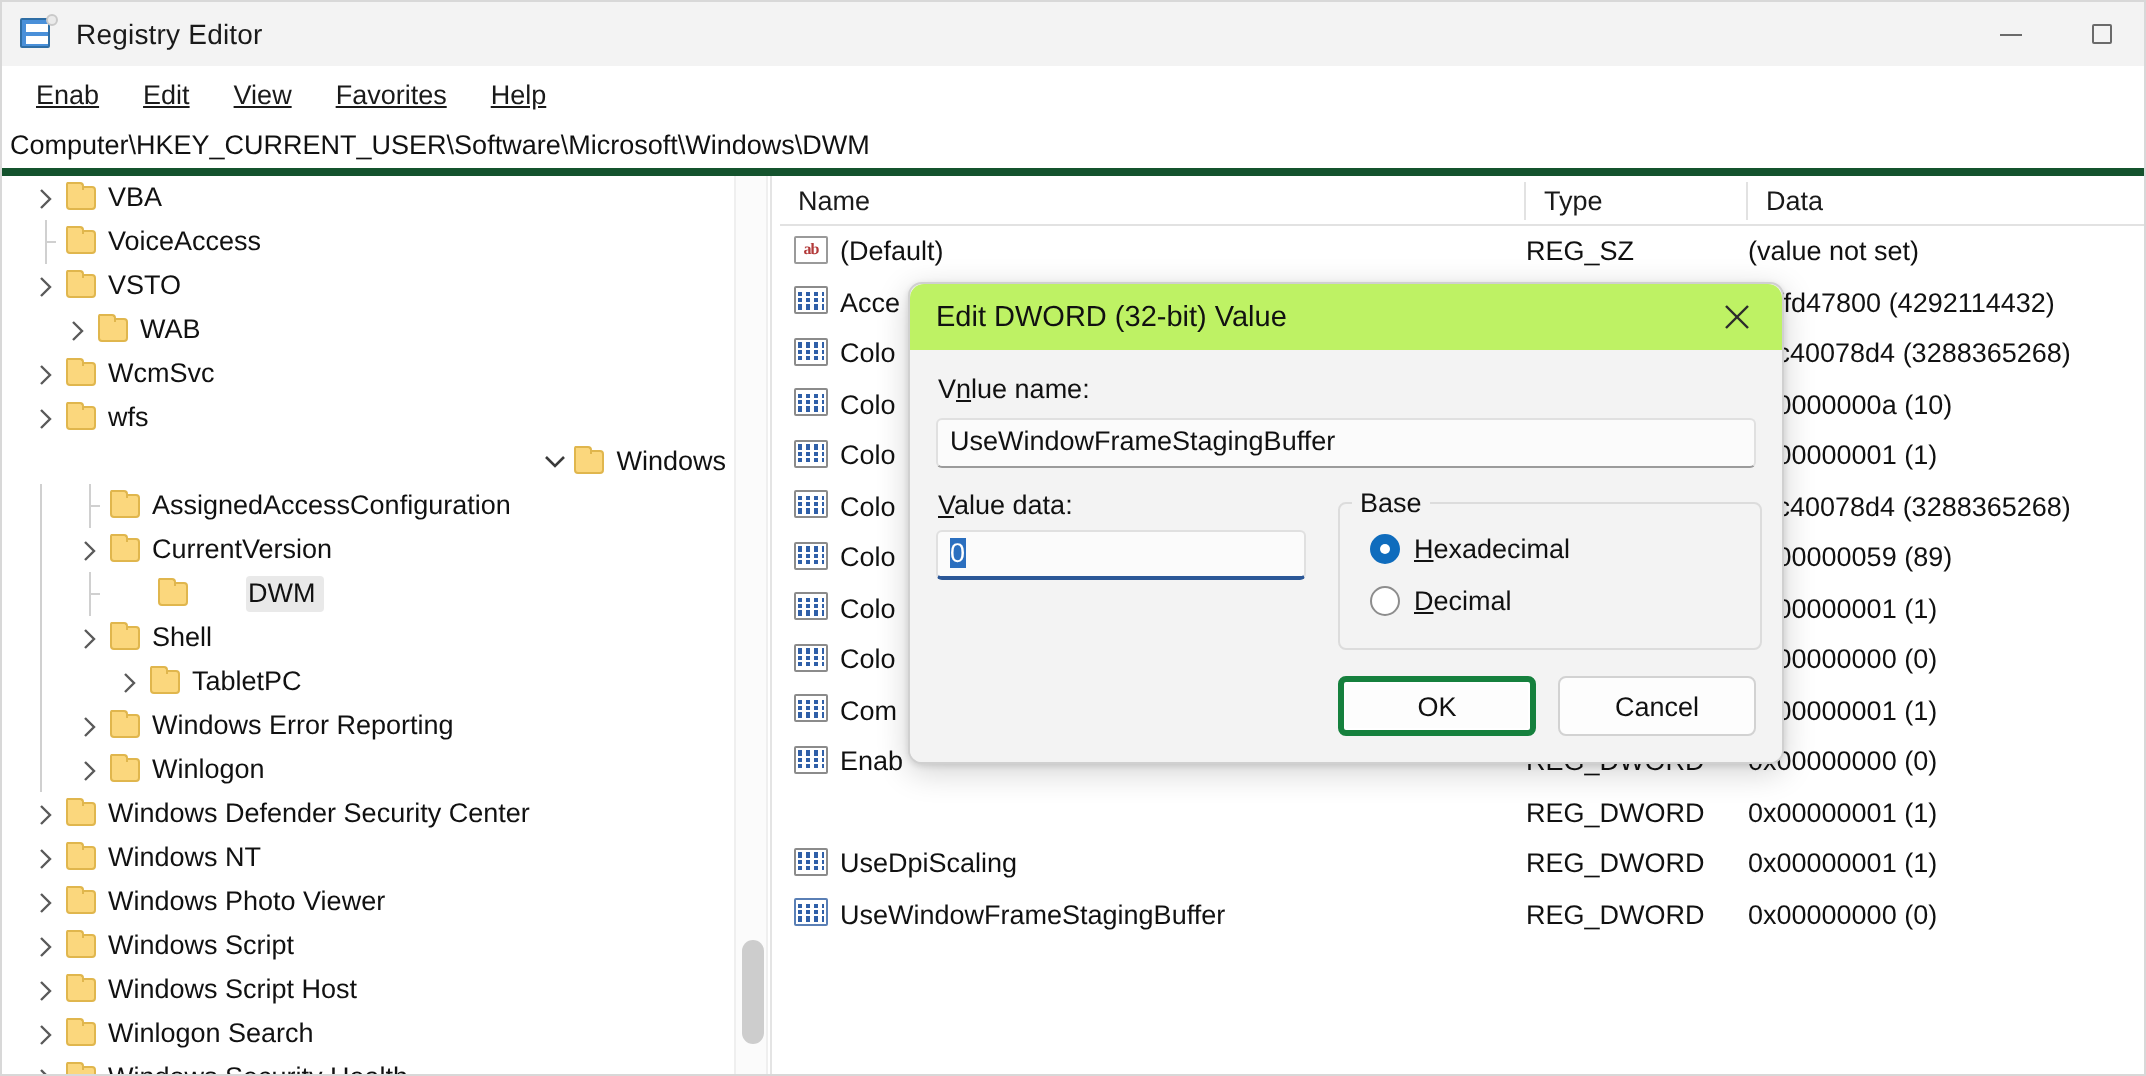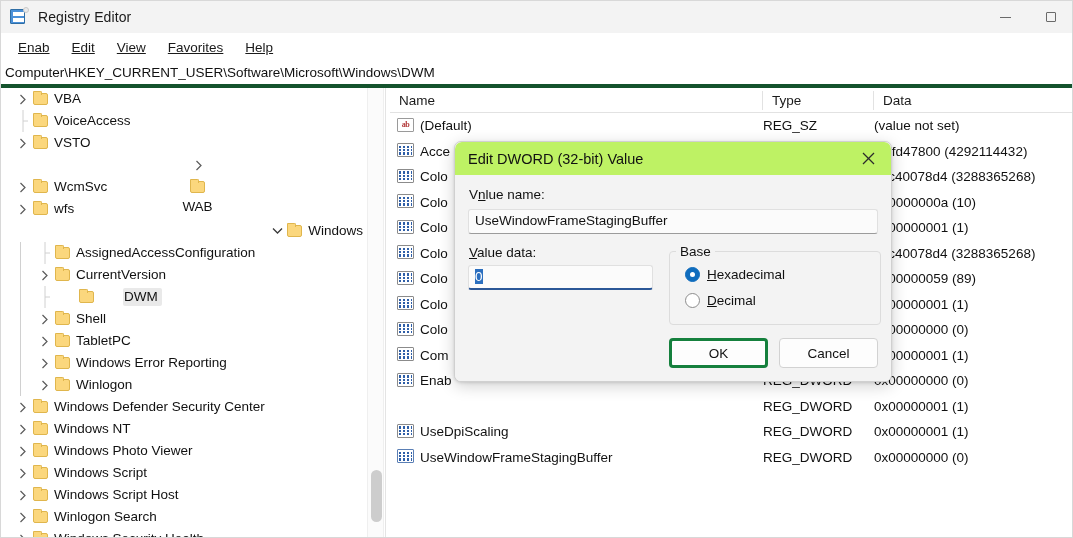--- a/index.html
+++ b/index.html
@@ -408,21 +408,21 @@
           <span class="chev">
             <svg width="8" height="11" viewBox="0 0 8 11">
               <path d="M1.5 1 L6 5.5 L1.5 10" fill="none" stroke="#5a5a5a" stroke-width="1.2"></path>
             </svg>
           </span>
           <span class="folder">
             <span class="f-shape"></span>
           </span>
           <span class="tree-label">VSTO</span>
         </div>
-        <div class="tree-row" style="padding-left: 30px; flex-direction: column;">
+        <div class="tree-row" style="padding-left: 30px;">
           <span class="chev">
             <svg width="8" height="11" viewBox="0 0 8 11">
               <path d="M1.5 1 L6 5.5 L1.5 10" fill="none" stroke="#5a5a5a" stroke-width="1.2"></path>
             </svg>
           </span>
           <span class="folder">
             <span class="f-shape"></span>
           </span>
           <span class="tree-label">WAB</span>
         </div>
@@ -498,21 +498,21 @@
           <span class="chev">
             <svg width="8" height="11" viewBox="0 0 8 11">
               <path d="M1.5 1 L6 5.5 L1.5 10" fill="none" stroke="#5a5a5a" stroke-width="1.2"></path>
             </svg>
           </span>
           <span class="folder">
             <span class="f-shape"></span>
           </span>
           <span class="tree-label">Shell</span>
         </div>
-        <div class="tree-row" style="padding-left: 36px;">
+        <div class="tree-row" style="padding-left: 56px;">
           <span class="chev">
             <svg width="8" height="11" viewBox="0 0 8 11">
               <path d="M1.5 1 L6 5.5 L1.5 10" fill="none" stroke="#5a5a5a" stroke-width="1.2"></path>
             </svg>
           </span>
           <span class="folder">
             <span class="f-shape"></span>
           </span>
           <span class="tree-label">TabletPC</span>
         </div>

